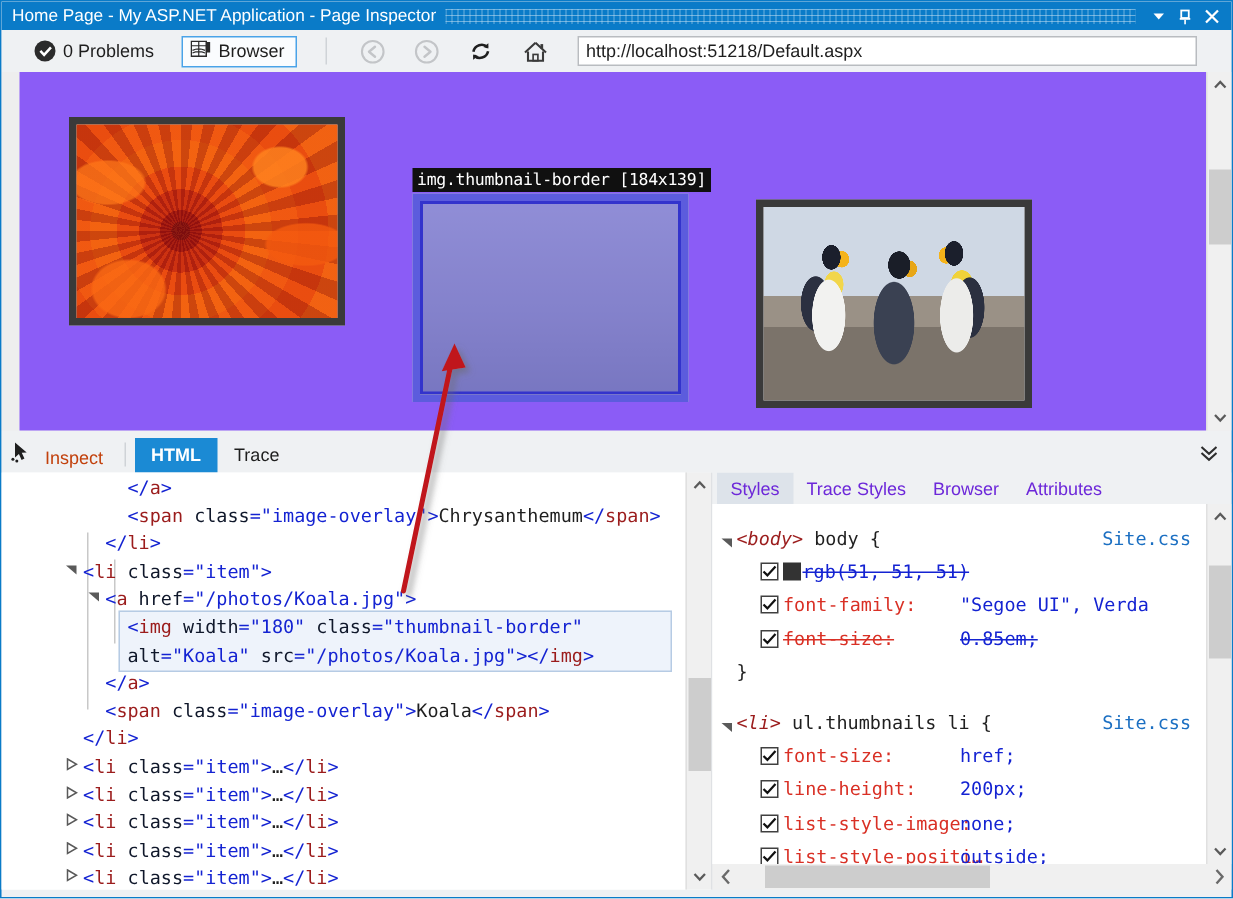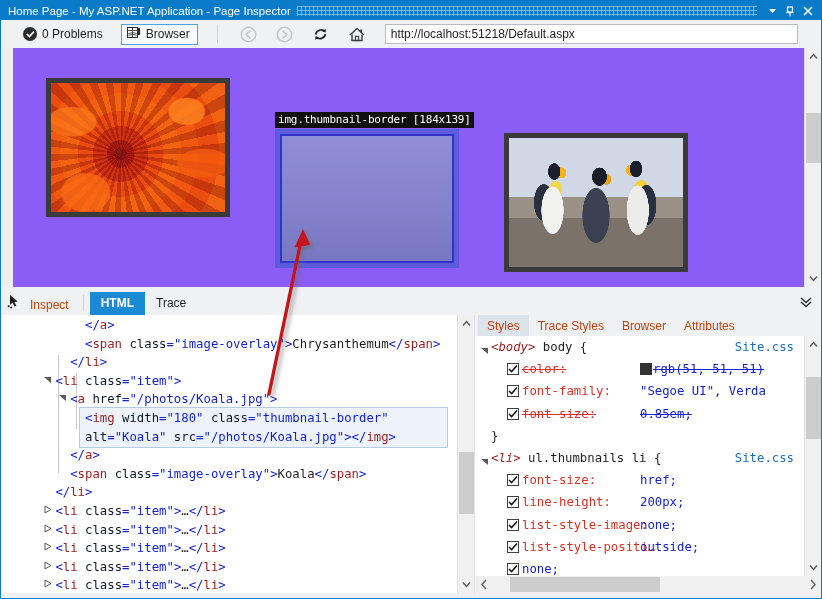--- a/index.html
+++ b/index.html
@@ -276,28 +276,28 @@
     position:absolute; left:0; top:3px;
     width:11px; height:11px; color:#5a5a5a;
     font-size:9px; line-height:11px; text-align:center;
   }
 
   .panel-right { flex:1; display:flex; flex-direction:column; background:#eff1f3; border-left:1px solid #dfe1e4;}
   .styles-tabs {
     height: 21px; display:flex; align-items:stretch;
     background:#eff1f3; padding-left:3px;
   }
-  .stab { padding: 2px 9px 15px; font-size:12px; color:#c2410c; line-height:19px;}
+  .stab { padding: 2px 9px 15px; font-size:12px; color:#6d28d9; line-height:19px;}
   .stab.active { background:#dde3ea; }
   .styles-body {
     flex:1; background:#fff; position:relative; overflow:hidden;
     font-family:"DejaVu Sans Mono","Liberation Mono",monospace;
     font-size:12.3px; line-height:22.2px;
   }
-  .rule-head { white-space:pre; padding-left:16px; position:relative; }
+  .rule-head { white-space:pre; padding-left:16px; position:relative;margin-top:12px; }
   .rule-head .arrowtw { position:absolute; left:5px; top:5px; color:#5a5a5a; font-size:9px;}
   .sel-el { color:#9b1c1c; font-style:italic; }
   .sel-txt { color:#1f1f1f; }
   .src-link { color:#1b6fc2; position:absolute; right:10px; }
   .decl { white-space:pre; padding-left:32px; display:flex; align-items:center; height:22.2px;}
   .cb {
     width:12px; height:12px; border:1px solid #404040; background:#fff;
     display:inline-flex; align-items:center; justify-content:center;
     margin-right:3px; flex:none;
   }
@@ -515,21 +515,21 @@
         <div class="stab">Browser</div>
         <div class="stab">Attributes</div>
       </div>
       <div style="flex:1; display:flex; min-height:0; background:#fff;">
         <div class="styles-body" id="styles-body">
             <div class="rule-head"><span class="arrowtw"><svg width="9" height="9" viewBox="0 0 9 9">
                   <path d="M1 2 L8 2 L8 8 Z" fill="#5a5a5a"></path>
                 </svg></span><span class="sel-el">&lt;body&gt; </span><span class="sel-txt">body {</span><span class="src-link">Site.css</span></div>
             <div class="decl"><span class="cb"><svg width="10" height="10" viewBox="0 0 10 10">
                   <path d="M1 5 L3.6 7.6 L9 1.6" stroke="#111" stroke-width="1.5" fill="none"></path>
-                </svg></span><span class="prop strike">color:</span><span class="swatch" style="background: rgb(51, 51, 51);"></span><span class="pval strike">rgb(51, 51, 51)</span></div>
+                </svg></span><span class="swatch" style="background: rgb(51, 51, 51);"></span><span class="pval strike">rgb(51, 51, 51)</span></div>
             <div class="decl"><span class="cb"><svg width="10" height="10" viewBox="0 0 10 10">
                   <path d="M1 5 L3.6 7.6 L9 1.6" stroke="#111" stroke-width="1.5" fill="none"></path>
                 </svg></span><span class="prop">font-family:</span><span class="pval">"Segoe UI", Verda</span></div>
             <div class="decl"><span class="cb"><svg width="10" height="10" viewBox="0 0 10 10">
                   <path d="M1 5 L3.6 7.6 L9 1.6" stroke="#111" stroke-width="1.5" fill="none"></path>
                 </svg></span><span class="prop strike">font-size:</span><span class="pval strike">0.85em;</span></div>
             <div class="brace">}</div>
             <div class="rule-head"><span class="arrowtw"><svg width="9" height="9" viewBox="0 0 9 9">
                   <path d="M1 2 L8 2 L8 8 Z" fill="#5a5a5a"></path>
                 </svg></span><span class="sel-el">&lt;li&gt; </span><span class="sel-txt">ul.thumbnails li {</span><span class="src-link">Site.css</span></div>

